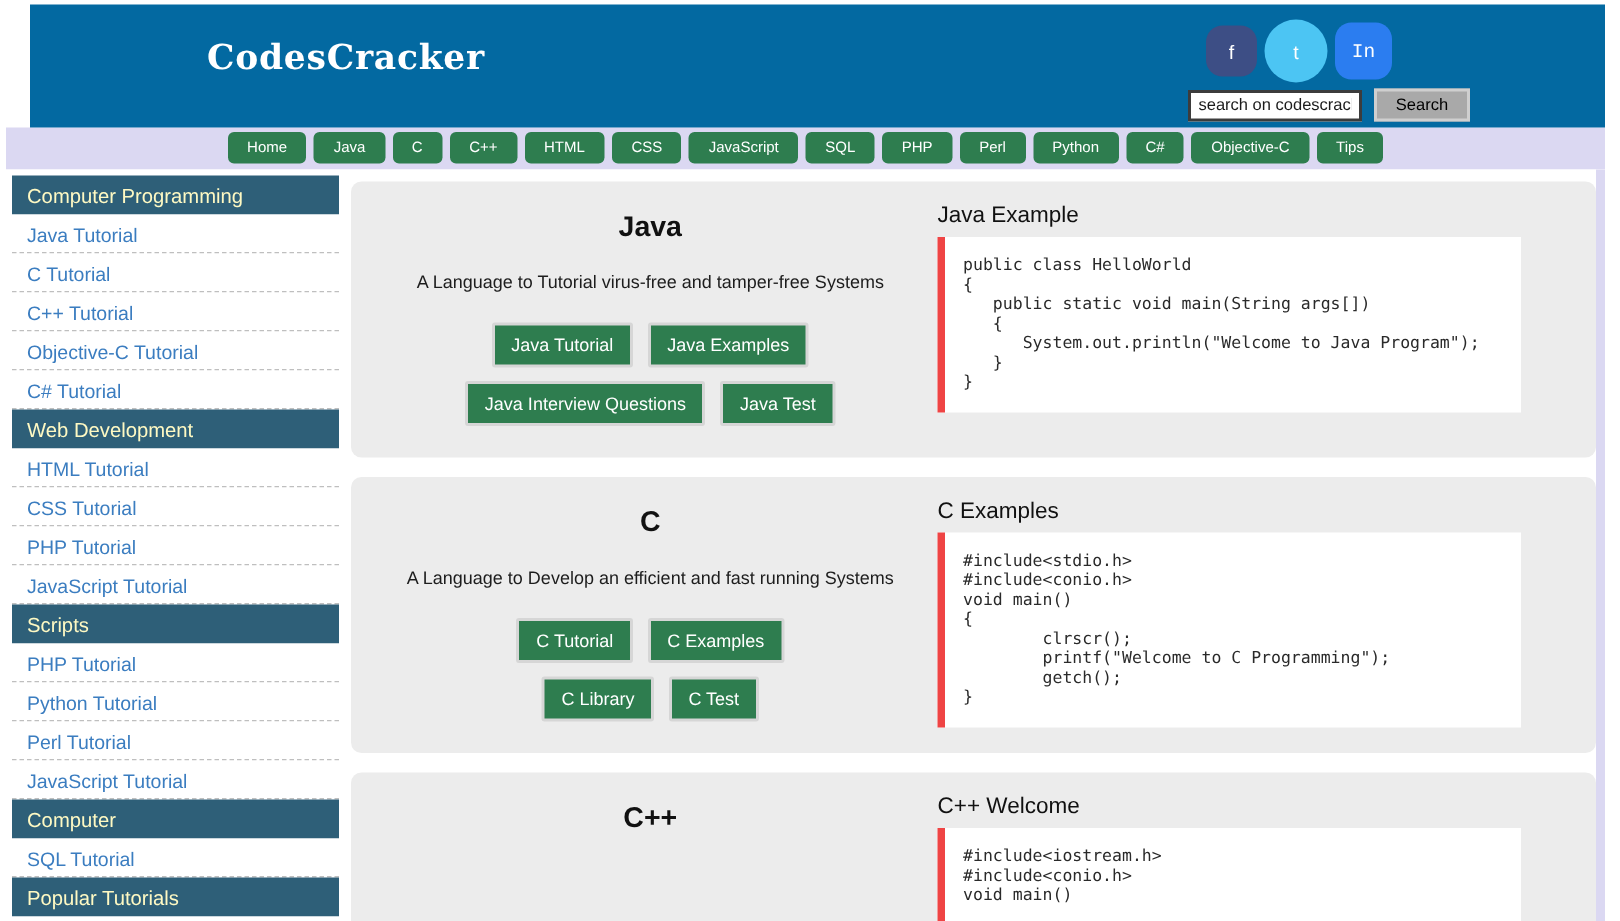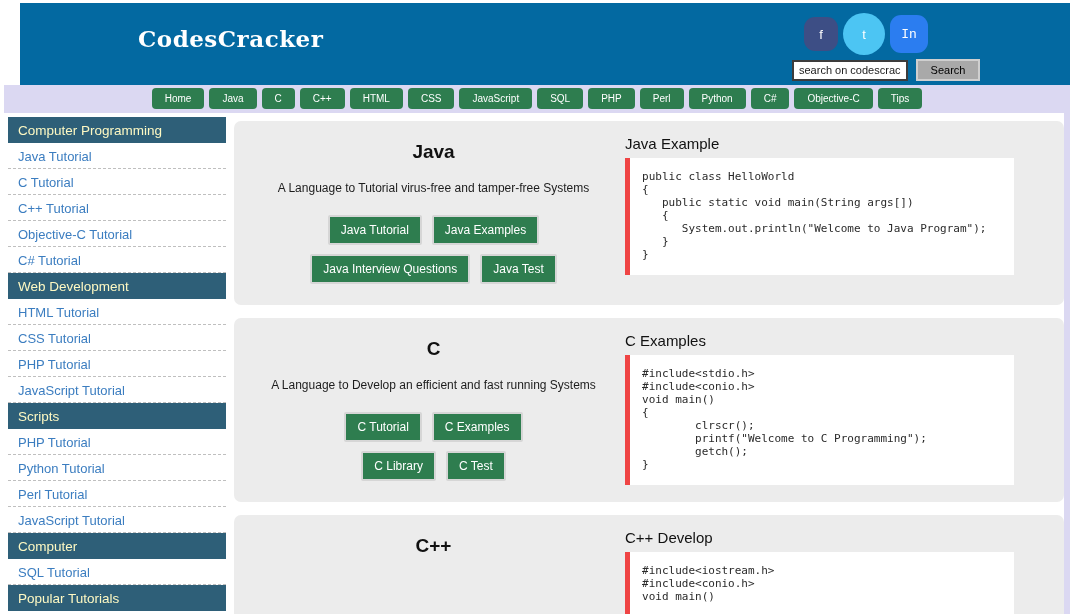--- a/index.html
+++ b/index.html
@@ -300,20 +300,20 @@
 }</pre>
     </div>
   </section>
 
   <section class="card">
     <div class="card-left">
       <h2 class="card-title">C++</h2>
 
     </div>
     <div class="card-right">
-      <h3 class="example-title">C++ Develop</h3>
+      <h3 class="example-title">C++ Welcome</h3>
       <pre class="code-block">#include&lt;iostream.h&gt;
 #include&lt;conio.h&gt;
 void main()</pre>
     </div>
   </section>
 </main>
 </div>
 
 </body></html>

